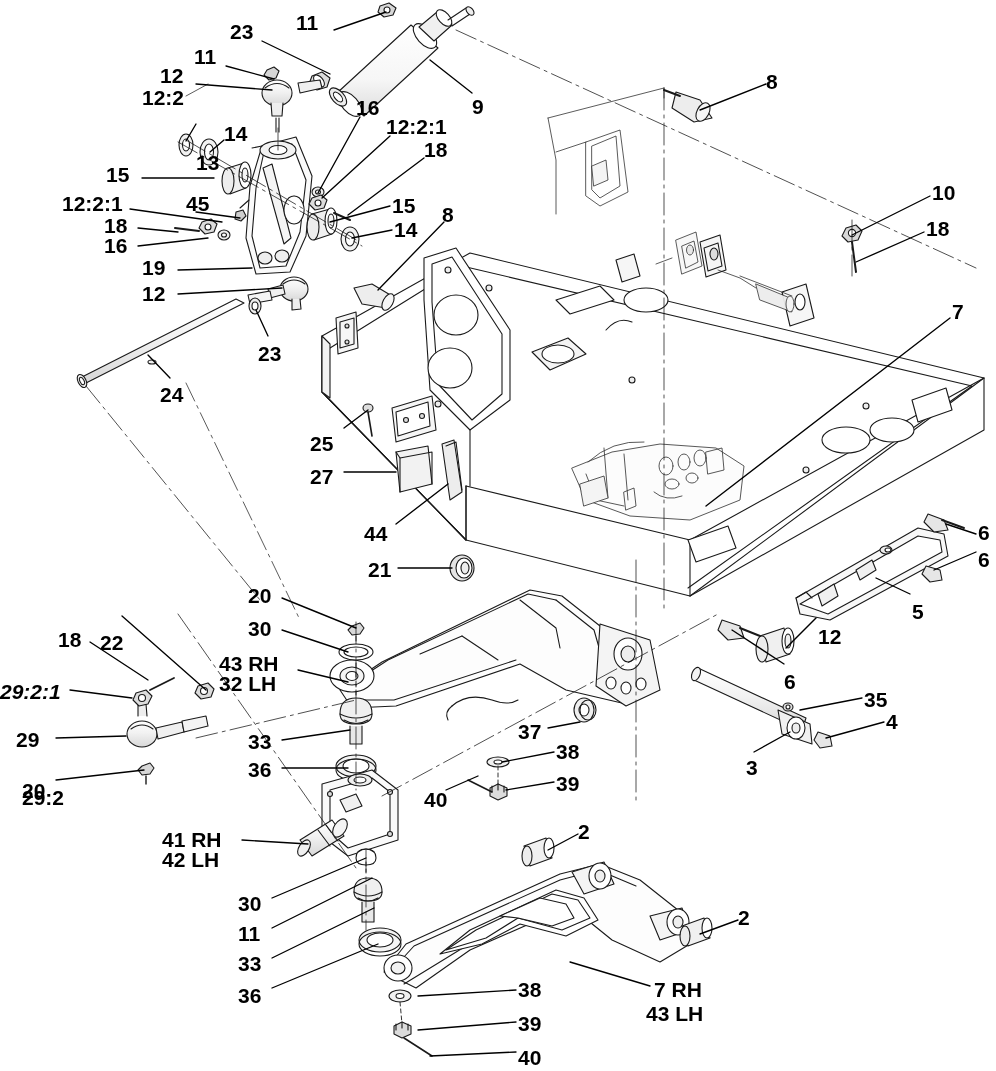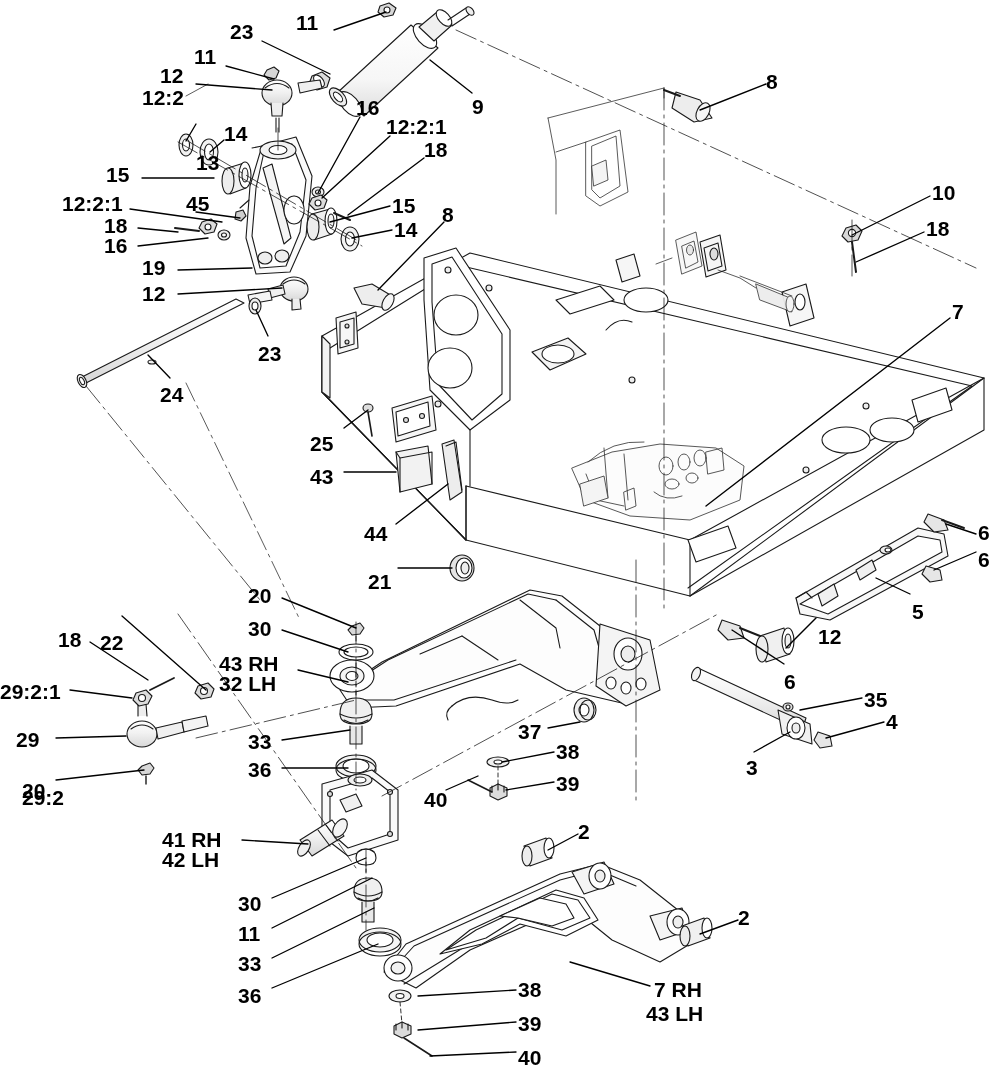--- a/index.html
+++ b/index.html
@@ -578,38 +578,38 @@
       <div class="lbl" style="left: 104px; top: 214px;">18</div>
       <div class="lbl" style="left: 104px; top: 234px;">16</div>
       <div class="lbl" style="left: 932px; top: 181px;">10</div>
       <div class="lbl" style="left: 926px; top: 217px;">18</div>
       <div class="lbl" style="left: 142px; top: 256px;">19</div>
       <div class="lbl" style="left: 142px; top: 282px;">12</div>
       <div class="lbl" style="left: 258px; top: 342px;">23</div>
       <div class="lbl" style="left: 160px; top: 383px;">24</div>
       <div class="lbl" style="left: 952px; top: 300px;">7</div>
       <div class="lbl" style="left: 310px; top: 432px;">25</div>
-      <div class="lbl" style="left: 310px; top: 465px;">43</div>
+      <div class="lbl" style="left: 310px; top: 465px;">27</div>
       <div class="lbl" style="left: 364px; top: 522px;">44</div>
-      <div class="lbl" style="left: 368px; top: 570px;">21</div>
+      <div class="lbl" style="left: 368px; top: 558px;">21</div>
       <div class="lbl" style="left: 978px; top: 521px;">6</div>
       <div class="lbl" style="left: 978px; top: 548px;">6</div>
       <div class="lbl" style="left: 912px; top: 600px;">5</div>
       <div class="lbl" style="left: 818px; top: 625px;">12</div>
       <div class="lbl" style="left: 784px; top: 670px;">6</div>
       <div class="lbl" style="left: 864px; top: 688px;">35</div>
       <div class="lbl" style="left: 886px; top: 710px;">4</div>
       <div class="lbl" style="left: 746px; top: 756px;">3</div>
       <div class="lbl" style="left: 248px; top: 584px;">20</div>
       <div class="lbl" style="left: 248px; top: 617px;">30</div>
       <div class="lbl" style="left: 219px; top: 652px;">43 RH</div>
       <div class="lbl" style="left: 219px; top: 672px;">32 LH</div>
       <div class="lbl" style="left: 100px; top: 631px;">22</div>
       <div class="lbl" style="left: 58px; top: 628px;">18</div>
-      <div class="lbl" style="left: 0px; top: 680px;">29:2:1</div>
+      <div class="lbl" style="left: 0px; top: 680px; font-style: italic;">29:2:1</div>
       <div class="lbl" style="left: 16px; top: 728px;">29</div>
       <div class="lbl" style="left: 22px; top: 752px; margin-top: 34px;">29:2</div>
       <div class="lbl" style="left: 22px; top: 779px;">20</div>
       <div class="lbl" style="left: 248px; top: 730px;">33</div>
       <div class="lbl" style="left: 248px; top: 758px;">36</div>
       <div class="lbl" style="left: 518px; top: 720px;">37</div>
       <div class="lbl" style="left: 556px; top: 740px;">38</div>
       <div class="lbl" style="left: 556px; top: 772px;">39</div>
       <div class="lbl" style="left: 424px; top: 788px;">40</div>
       <div class="lbl" style="left: 162px; top: 828px;">41 RH</div>

